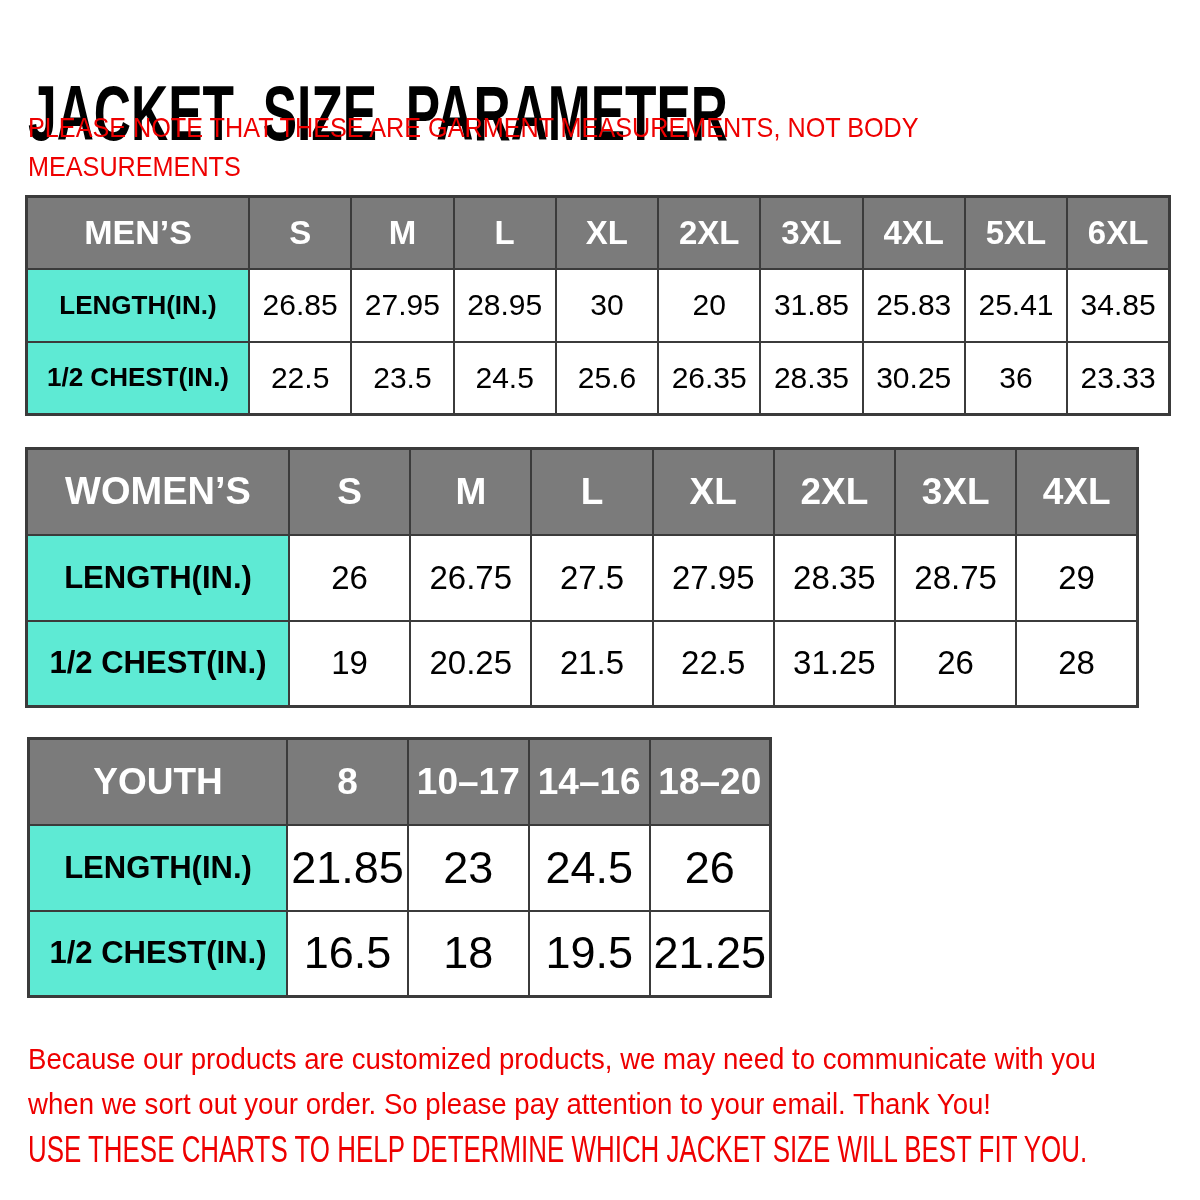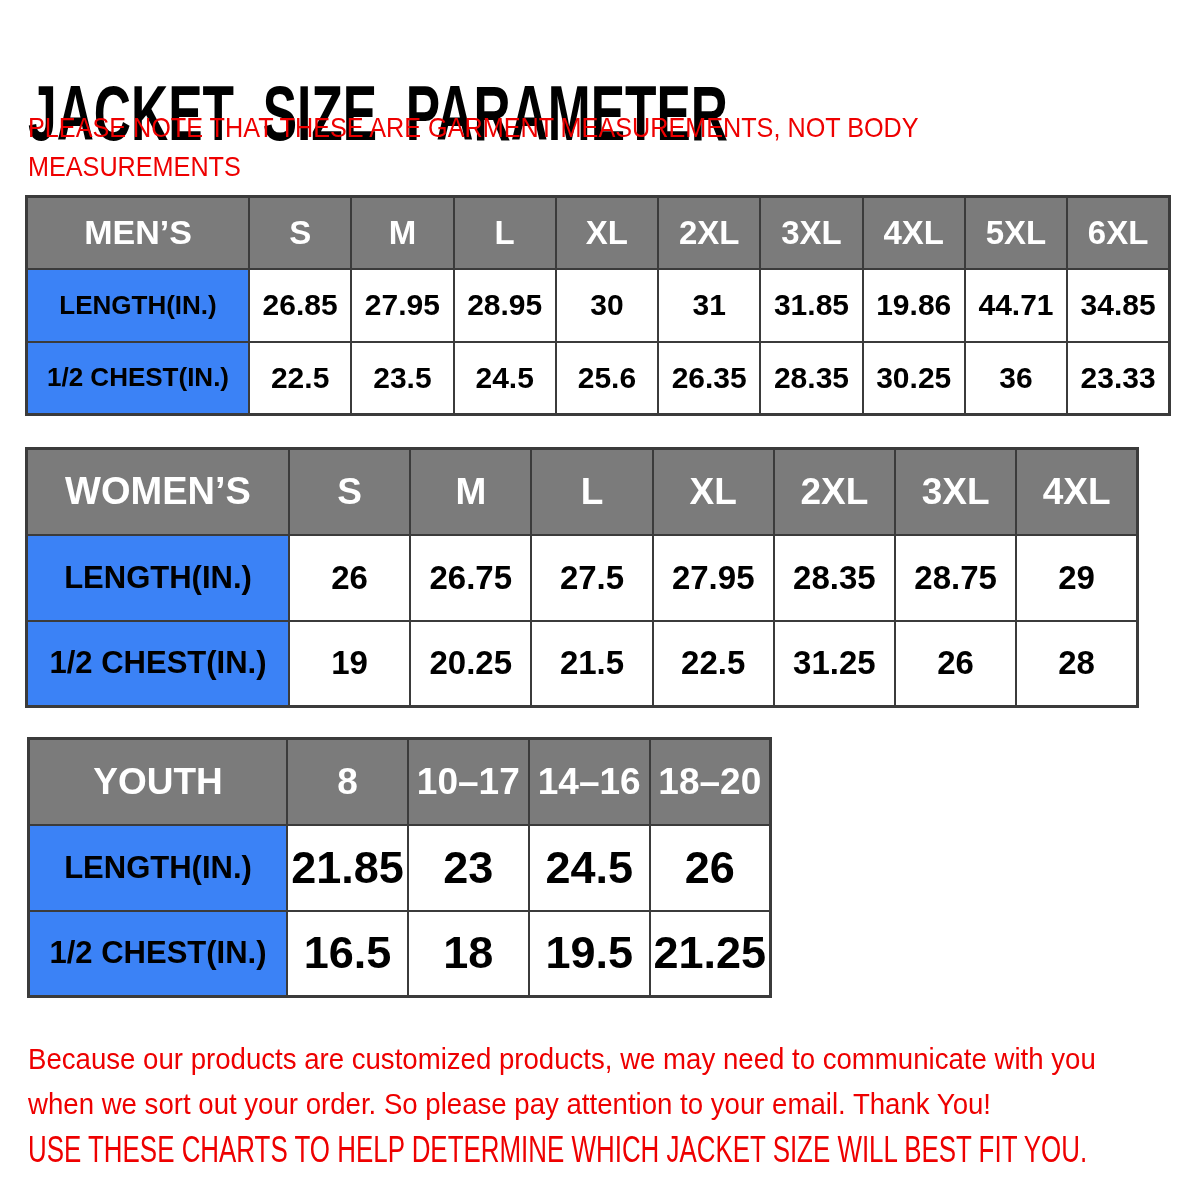--- a/index.html
+++ b/index.html
@@ -48,22 +48,22 @@
     border: 2px solid var(--border);
     text-align: center; vertical-align: middle;
     padding: 0;
     overflow: hidden;
   }
   .size-table thead th {
     background: var(--gray);
     color: var(--head-text);
     font-weight: 700;
   }
-  .size-table tbody th { background: #3b82f6; font-weight: 600; }
-  .size-table tbody td { background: #fff; font-weight: 700; }
+  .size-table tbody th { background: #5eead4; font-weight: 600; }
+  .size-table tbody td { background: #fff; font-weight: 400; }
 
   
   .t-mens { left: 25px; top: 195px; width: 1146px; }
   .t-mens thead tr { height: 72px; }
   .t-mens tbody tr { height: 73px; }
   .t-mens thead th { font-size: 33px; }
   .t-mens thead th:first-child { width: 220px; font-size: 34px; }
   .t-mens tbody th { font-size: 26px; }
   .t-mens tbody td { font-size: 30px; }
 
@@ -124,24 +124,24 @@
         <th>6XL</th>
       </tr>
     </thead>
     <tbody>
       <tr>
         <th>LENGTH(IN.)</th>
         <td>26.85</td>
         <td>27.95</td>
         <td>28.95</td>
         <td>30</td>
-        <td>31</td>
+        <td>20</td>
         <td>31.85</td>
-        <td>19.86</td>
-        <td>44.71</td>
+        <td>25.83</td>
+        <td>25.41</td>
         <td>34.85</td>
       </tr>
       <tr>
         <th>1/2 CHEST(IN.)</th>
         <td>22.5</td>
         <td>23.5</td>
         <td>24.5</td>
         <td>25.6</td>
         <td>26.35</td>
         <td>28.35</td>

